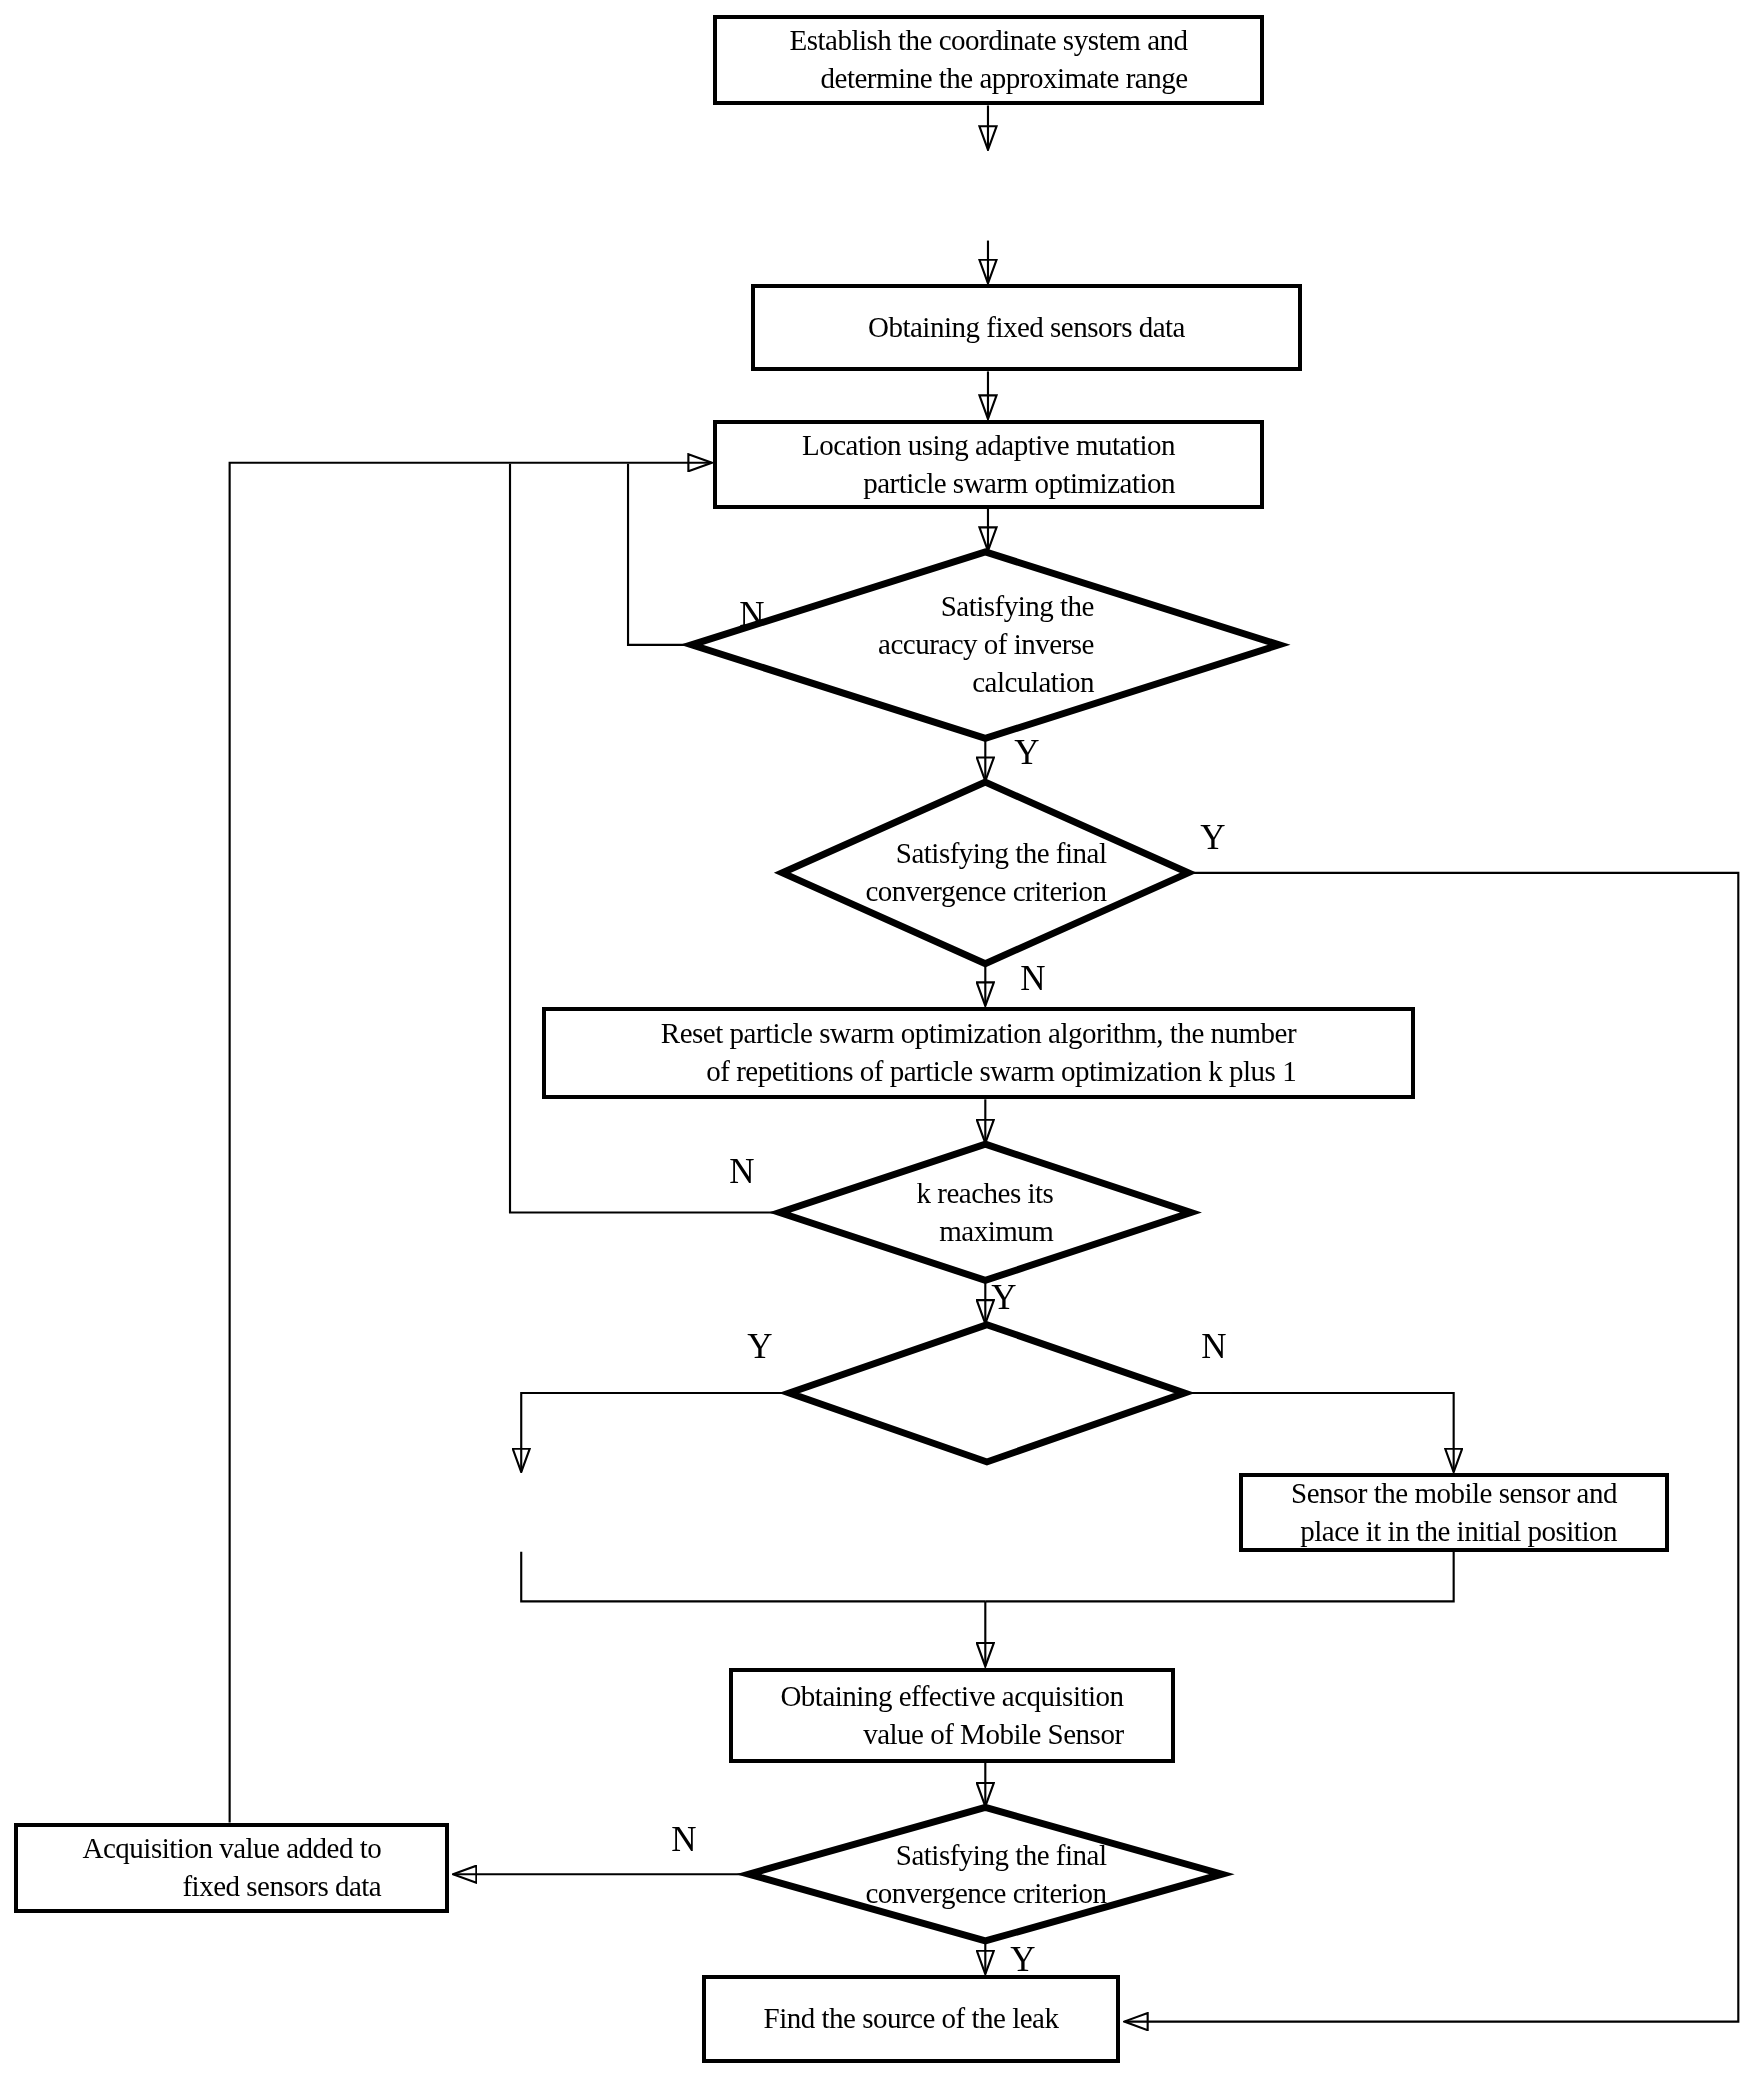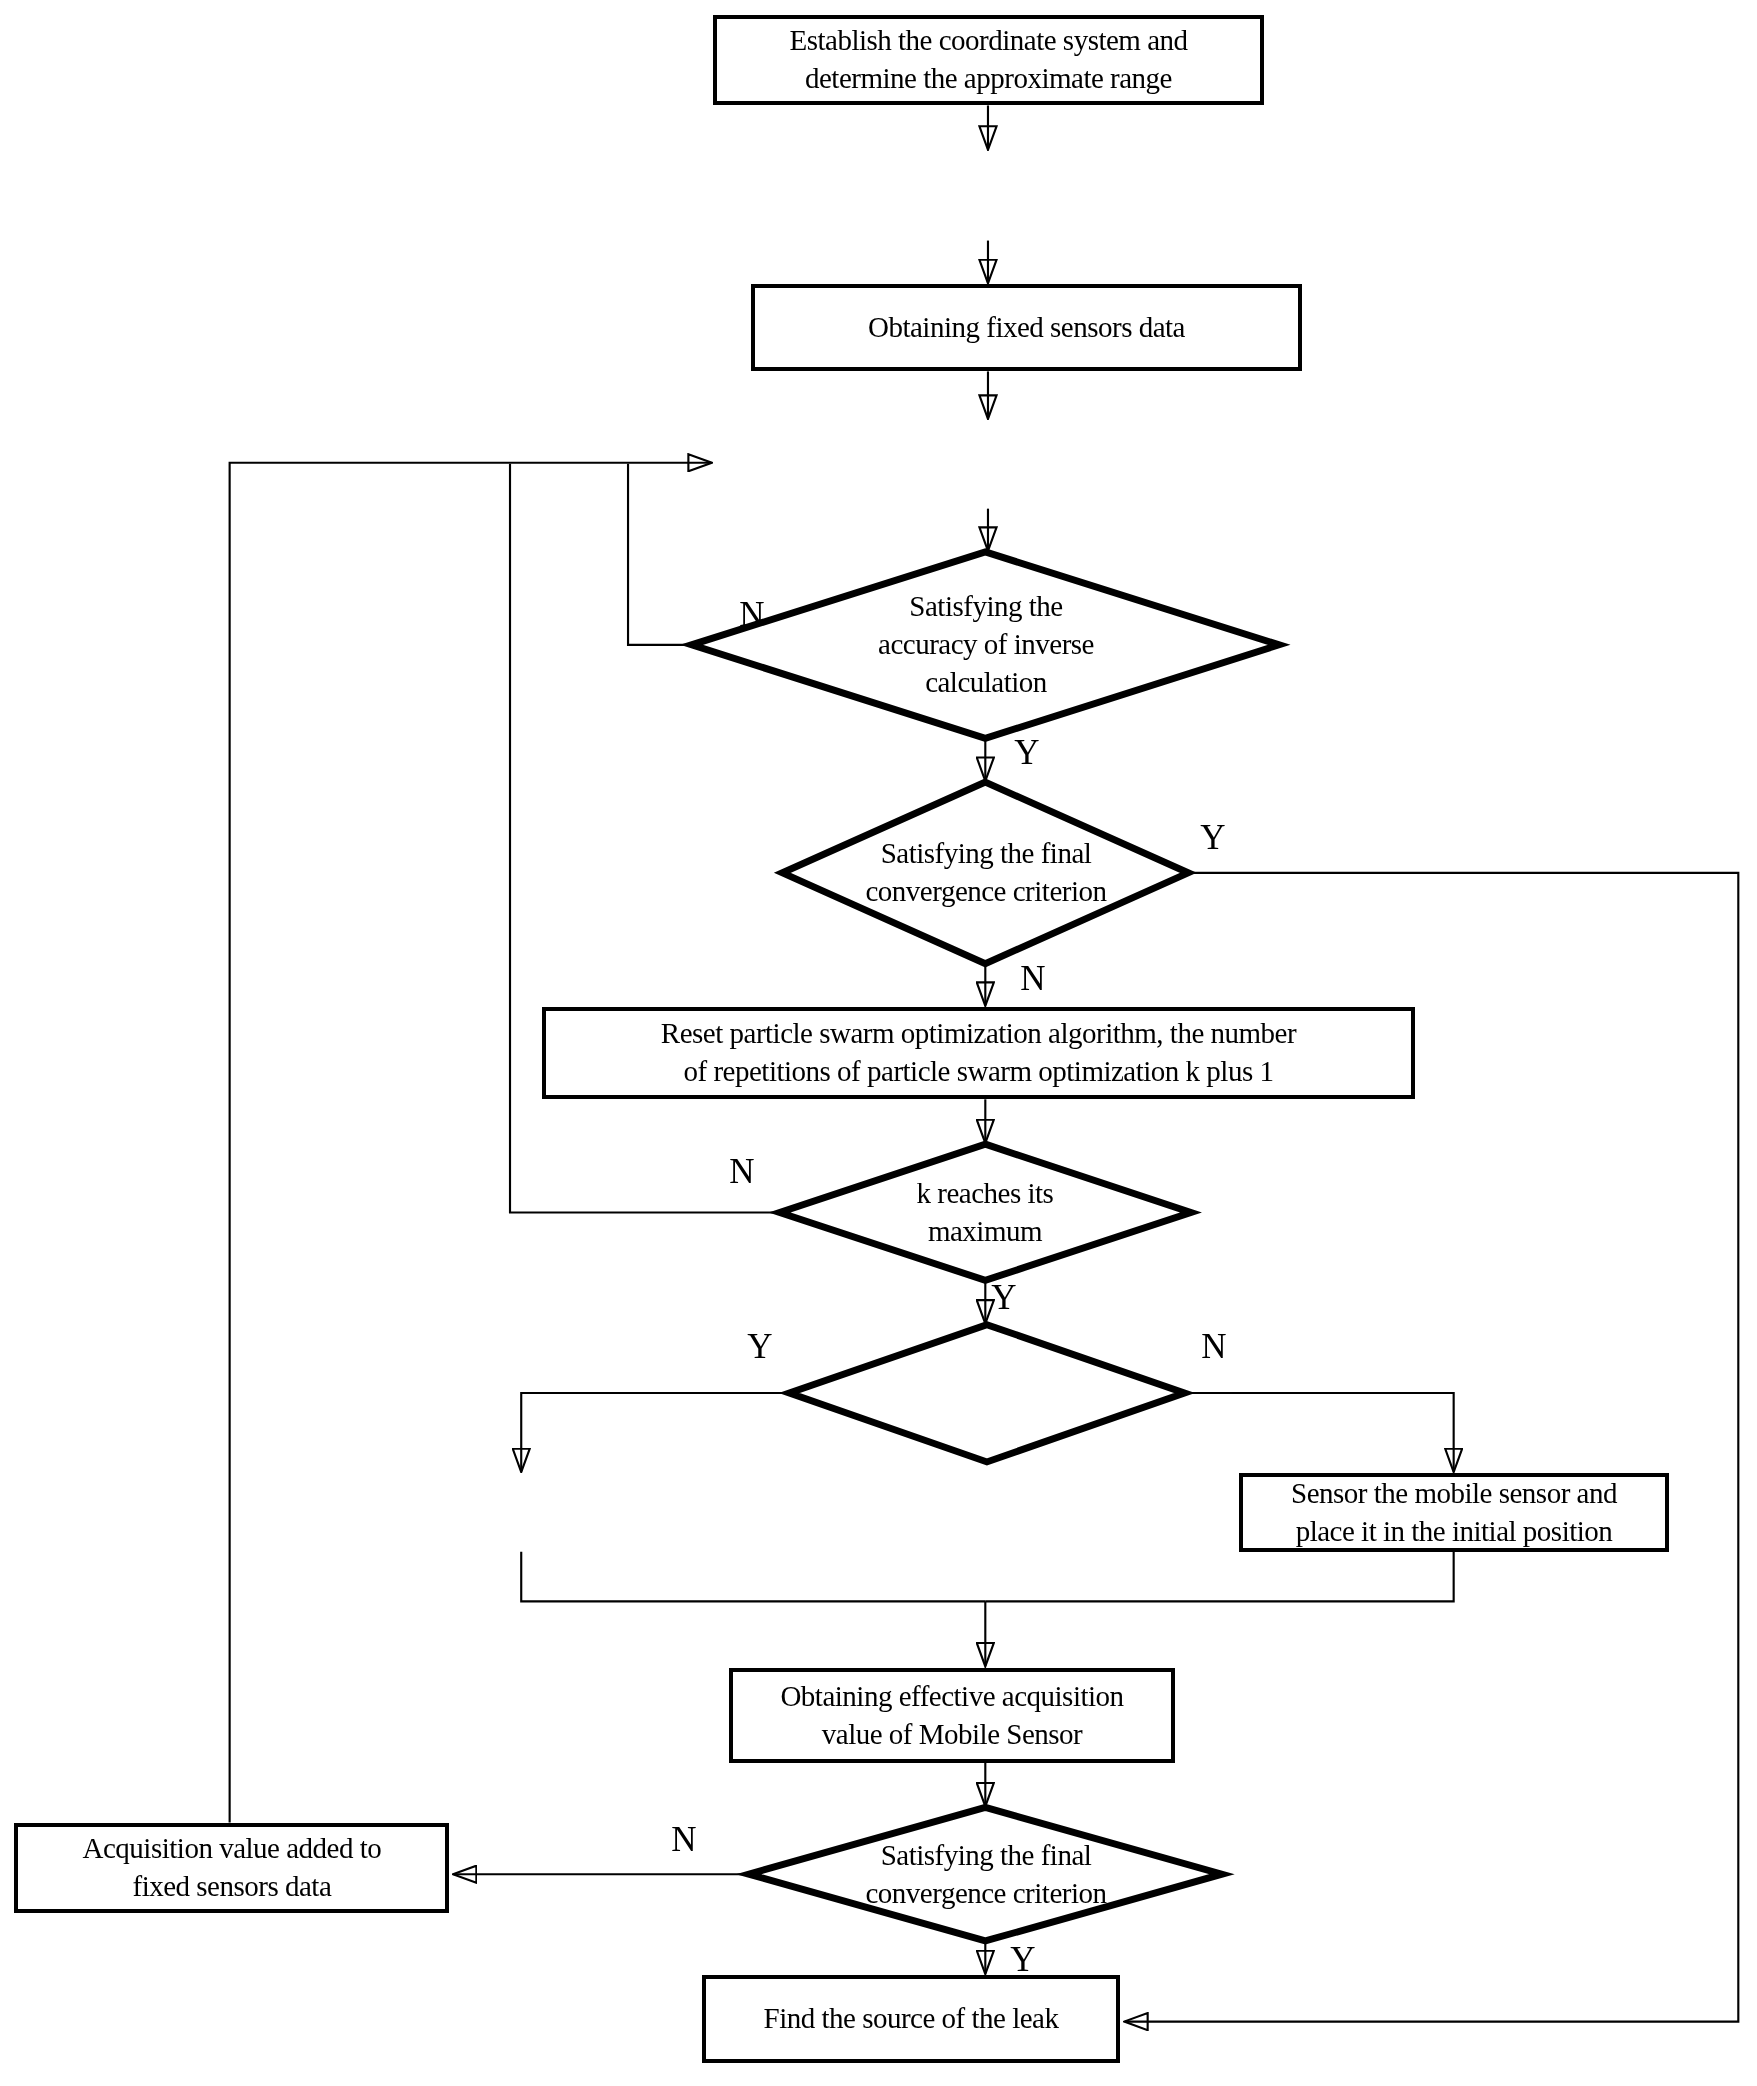--- a/index.html
+++ b/index.html
@@ -16,21 +16,21 @@
   svg.wires polygon{fill:#ffffff;stroke:#000;stroke-width:13;}
   .node{
     position:absolute;
     display:flex;align-items:center;justify-content:center;
     text-align:center;
     box-sizing:border-box;
   }
   .node span{
     display:block;
     white-space:pre-line;
-    text-align:center;
+    text-align:right;
     font-size:29px;
     line-height:1.3;
     letter-spacing:-0.5px;
   }
   .box{border:4.3px solid #000;background:#ffffff;}
   .dtext{background:transparent;}
   .elabel{
     position:absolute;
     transform:translate(-50%,-50%);
     font-size:35px;
@@ -80,20 +80,24 @@
   <div class="node box" style="left:713px;top:15px;width:551px;height:90px;">
     <span>Establish the coordinate system and
 determine the approximate range</span>
   </div>
 
 
   <div class="node box" style="left:713px;top:284px;width:551px;height:87px;margin-left:38px;">
     <span>Obtaining fixed sensors data</span>
   </div>
 
+  <div class="node box" style="left:713px;top:420px;width:551px;height:89px;">
+    <span>Location using adaptive mutation
+particle swarm optimization</span>
+  </div>
 
   <div class="node box" style="left:542px;top:1007px;width:873px;height:92px;">
     <span>Reset particle swarm optimization algorithm, the number
 of repetitions of particle swarm optimization k plus 1</span>
   </div>
 
 
   <div class="node box" style="left:1239px;top:1473px;width:430px;height:79px;">
     <span>Sensor the mobile sensor and
 place it in the initial position</span>

